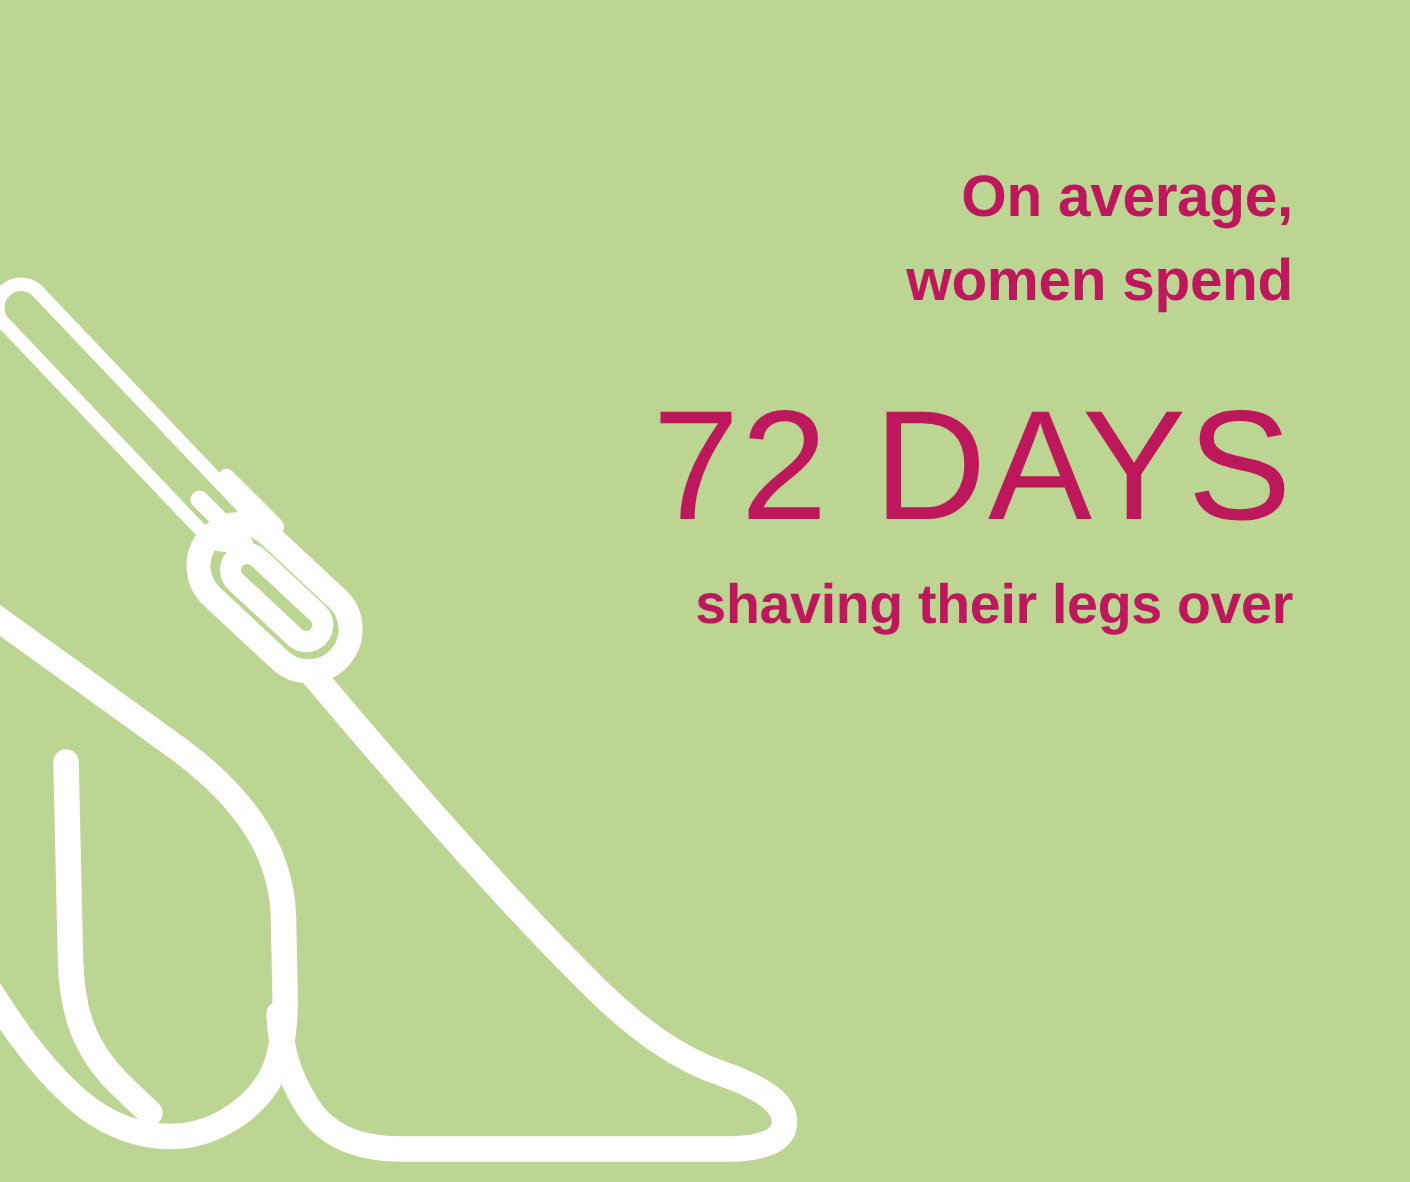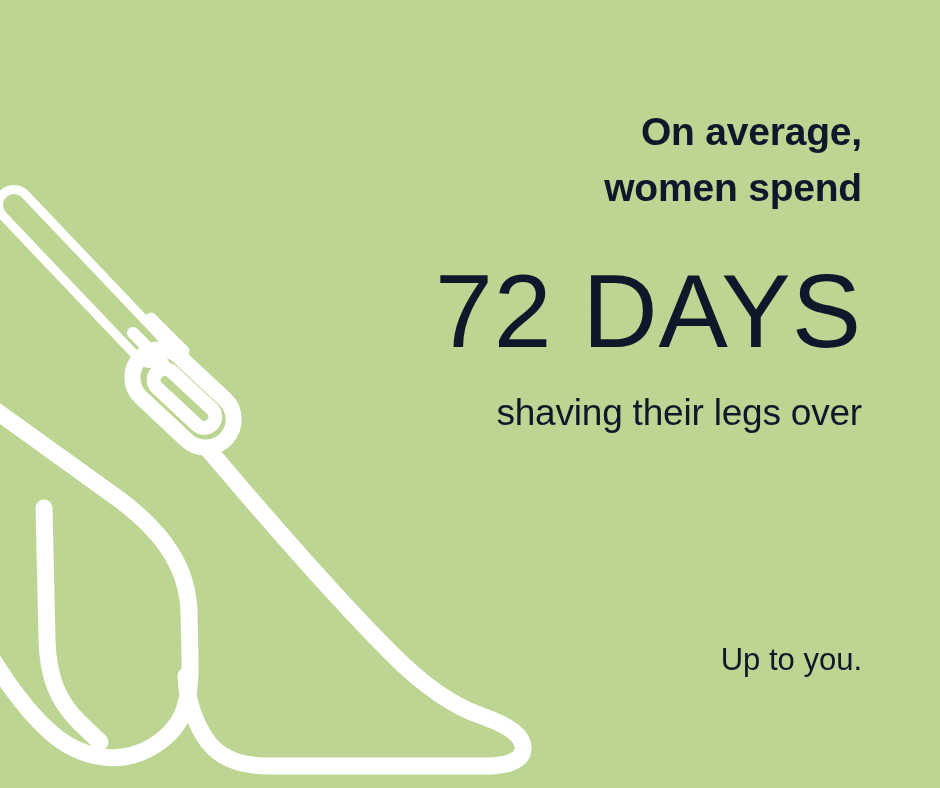--- a/index.html
+++ b/index.html
@@ -59,25 +59,24 @@
     margin-top: 32px;
   }
   #subhead-block {
     position: absolute;
     right: 0;
     top: 374px;
     width: 100%;
   }
   .line-sub {
     font-size: 37px;
-    font-weight: 400;
+    font-weight: 700;
     letter-spacing: -0.2px;
     line-height: 57px;
     white-space: nowrap;
-    margin-top: 10px;
   }
   #alt-block {
     position: absolute;
     right: 0;
     top: 524px;
     width: 100%;
   }
   .line-alt {
     font-size: 31px;
     font-weight: 300;
@@ -130,32 +129,29 @@
 
         <g transform="rotate(43 183 397)">
           <rect x="125" y="370" width="118" height="56" rx="28" ry="28" stroke-width="16"></rect>
           <rect x="147" y="386" width="76" height="22" rx="11" ry="11" stroke-width="14"></rect>
         </g>
       </g>
 
     </g>
   </svg>
 
-  <div id="copy" style="color: #0f172a;">
+  <div id="copy" style="color: #be185d;">
 
     <div id="headline-block">
       <div class="line-head">On average,</div>
       <div class="line-head">women spend</div>
     </div>
 
     <div id="bignum">72 DAYS</div>
 
     <div id="subhead-block">
       <div class="line-sub">shaving their legs over</div>
     </div>
 
 
-    <div id="closer-block">
-      <div class="line-closer">Up to you.</div>
-    </div>
 
   </div>
 </div>
 
 </body></html>

